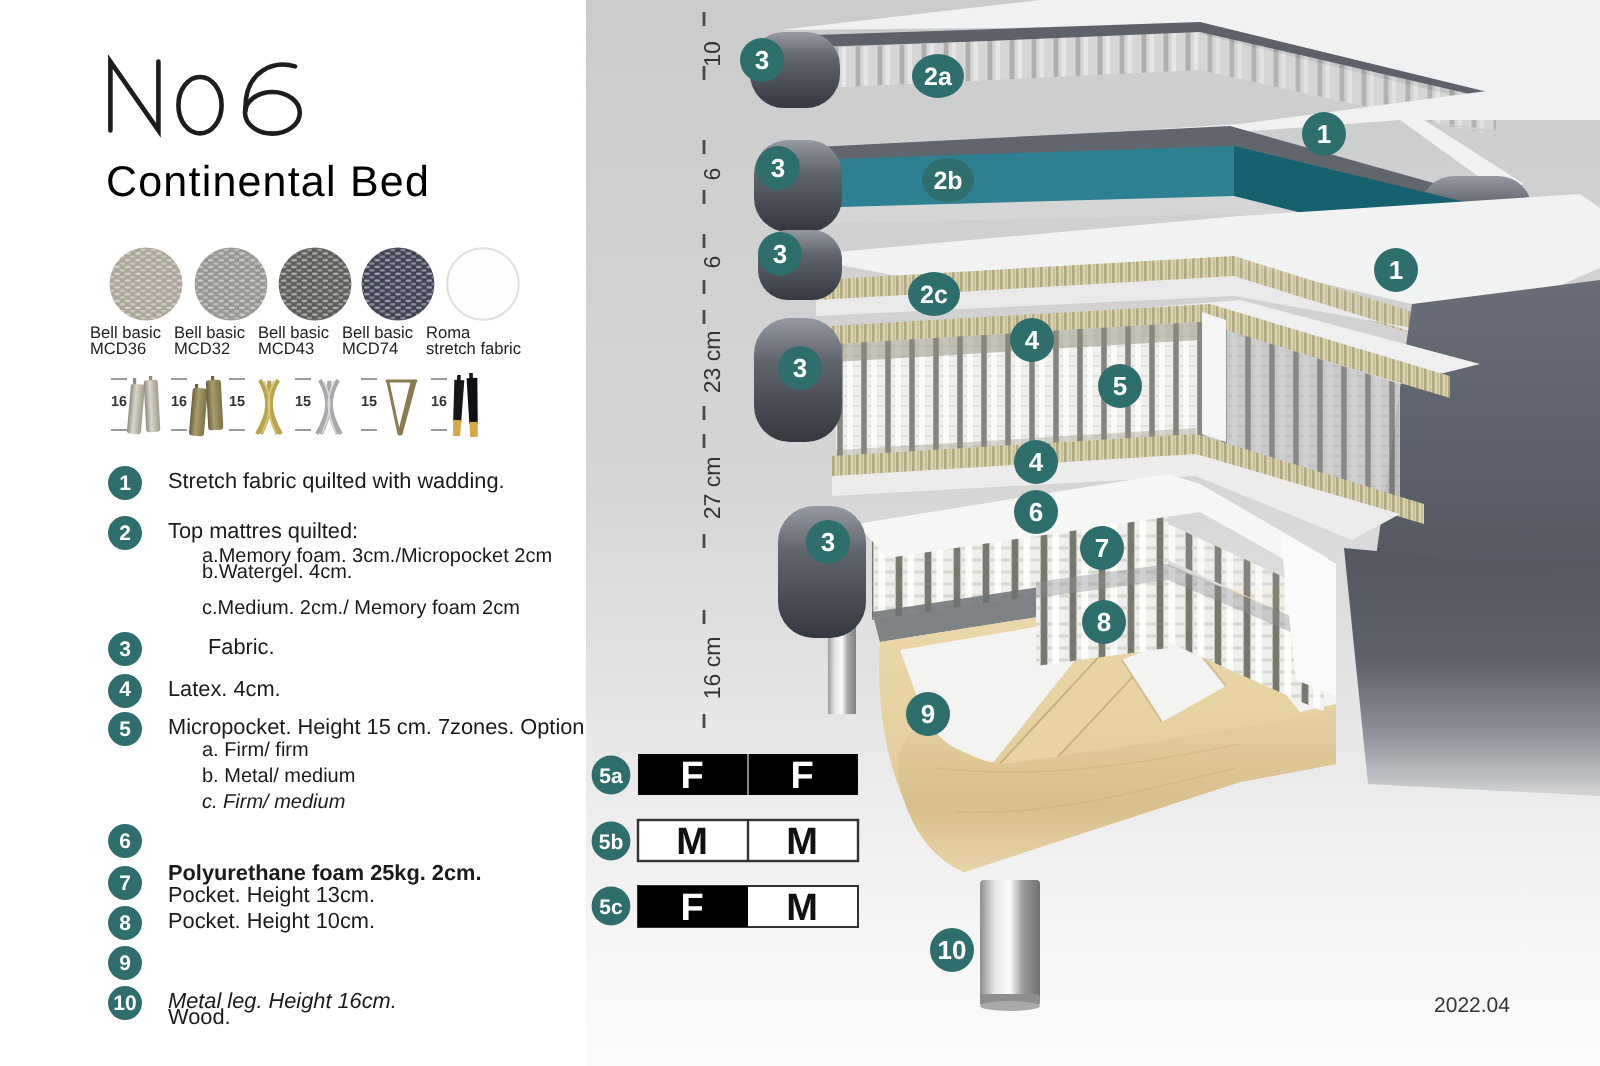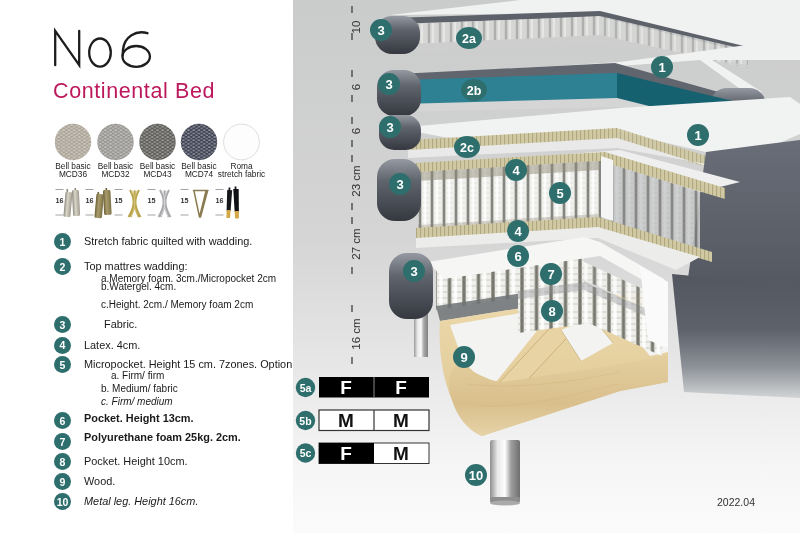--- a/index.html
+++ b/index.html
@@ -4,36 +4,36 @@
 <style>
   html,body{margin:0;padding:0;}
   body{width:800px;height:533px;position:relative;background:#fff;
        font-family:"Liberation Sans", sans-serif;overflow:hidden;}
   .abs{position:absolute;}
   .badge{position:absolute;width:17px;height:17px;border-radius:50%;
          background:#2e6f6e;color:#fff;font-weight:bold;font-size:10.5px;
          display:flex;align-items:center;justify-content:center;}
   .li{position:absolute;font-size:10.9px;color:#1a1a1a;white-space:nowrap;}
   .sub{position:absolute;font-size:10px;color:#1a1a1a;white-space:nowrap;}
-  .swlab{position:absolute;font-size:8.3px;color:#222;text-align:center;
+  .swlab{position:absolute;font-size:8.3px;color:#222;text-align:left;
          line-height:7.6px;white-space:nowrap;}
 </style>
 </head>
 <body>
 
 <svg class="abs" style="left:0;top:0" width="293" height="110" viewBox="0 0 293 110">
   <g fill="none" stroke="#1d1d1d" stroke-width="2.3" stroke-linecap="round" stroke-linejoin="miter">
     <path d="M55.2,65.2 V30.8 L79.2,65.2 V30.8"></path>
     <ellipse cx="100" cy="52.6" rx="10.8" ry="14.1"></ellipse>
     <path d="M147.5,33.2 C136,29.8 124.5,36.5 123,49.5 L122.6,55.5"></path>
     <ellipse cx="136.2" cy="56.4" rx="13.7" ry="10.4"></ellipse>
   </g>
 </svg>
 
-<div class="abs" style="left:53px;top:79px;font-size:21.5px;color:#be185d;letter-spacing:0.6px;">Continental Bed</div>
+<div class="abs" style="left:53px;top:79px;font-size:21.5px;color:#000000;letter-spacing:0.6px;">Continental Bed</div>
 
 <svg class="abs" style="left:0;top:110px" width="293" height="80" viewBox="0 110 293 80">
   <defs>
     <pattern id="wv" width="5.2" height="3.4" patternUnits="userSpaceOnUse">
       <rect width="5.2" height="3.4" fill="rgba(0,0,0,0.15)"></rect>
       <ellipse cx="1.4" cy="0.9" rx="1.5" ry="0.7" fill="rgba(255,255,255,0.5)"></ellipse>
       <ellipse cx="4" cy="2.6" rx="1.5" ry="0.7" fill="rgba(255,255,255,0.38)"></ellipse>
     </pattern>
   </defs>
 
@@ -142,61 +142,61 @@
     </g>
   </g>
 </svg>
 
 <div class="badge" style="left:54px;top:233px;">1</div>
 
 <div class="li" style="left:84px;top:235px;">Stretch fabric quilted with wadding.</div>
 
 <div class="badge" style="left:54px;top:258px;">2</div>
 
-<div class="li" style="left:84px;top:260px;">Top mattres wadding:</div>
+<div class="li" style="left:84px;top:260px;">Top mattres quilted:</div>
 
 <div class="sub" style="left:101px;top:272.5px;">a.Memory foam. 3cm./Micropocket 2cm</div>
 
 <div class="sub" style="left:101px;top:281px;">b.Watergel. 4cm.</div>
 
-<div class="sub" style="left:101px;top:298.5px;">c.Height. 2cm./ Memory foam 2cm</div>
+<div class="sub" style="left:101px;top:298.5px;">c.Medium. 2cm./ Memory foam 2cm</div>
 
 <div class="badge" style="left:54px;top:316px;">3</div>
 
 <div class="li" style="left:84px;top:318px;padding-left:20px;">Fabric.</div>
 
 <div class="badge" style="left:54px;top:336.5px;">4</div>
 
 <div class="li" style="left:84px;top:338.5px;">Latex. 4cm.</div>
 
 <div class="badge" style="left:54px;top:356px;">5</div>
 
 <div class="li" style="left:84px;top:358px;">Micropocket. Height 15 cm. 7zones. Option:</div>
 
-<div class="sub" style="left:101px;top:369.5px;margin-left:10px;">a. Firm/ firm</div>
-
-<div class="sub" style="left:101px;top:382.5px;">b. Medium/ fabric</div>
+<div class="sub" style="left:101px;top:369.5px;">a. Firm/ firm</div>
+
+<div class="sub" style="left:101px;top:382.5px;">b. Metal/ medium</div>
 
 <div class="sub" style="left:101px;top:395.5px;font-style:italic;">c. Firm/ medium</div>
 
 <div class="badge" style="left:54px;top:412px;">6</div>
 
 <div class="li" style="left:84px;top:431px;font-weight:bold;">Polyurethane foam 25kg. 2cm.</div>
 
 <div class="badge" style="left:54px;top:433px;">7</div>
 
-<div class="li" style="left:84px;top:412px;font-weight:bold;">Pocket. Height 13cm.</div>
+<div class="li" style="left:84px;top:442px;">Pocket. Height 13cm.</div>
 
 <div class="badge" style="left:54px;top:453px;">8</div>
 
 <div class="li" style="left:84px;top:455px;">Pocket. Height 10cm.</div>
 
 <div class="badge" style="left:54px;top:473px;">9</div>
 
-<div class="li" style="left:84px;top:475px;">Wood.</div>
+<div class="li" style="left:84px;top:503px;">Wood.</div>
 
 <div class="badge" style="left:54px;top:493px;">10</div>
 
 <div class="li" style="left:84px;top:495px;font-style:italic;">Metal leg. Height 16cm.</div>
 
 <svg class="abs" style="left:293px;top:0" width="507" height="533" viewBox="293 0 507 533" id="panel">
   <defs>
     <linearGradient id="bgGrad" x1="0" y1="0" x2="0" y2="1">
       <stop offset="0" stop-color="#cacccb"></stop>
       <stop offset="0.45" stop-color="#d4d5d4"></stop>

